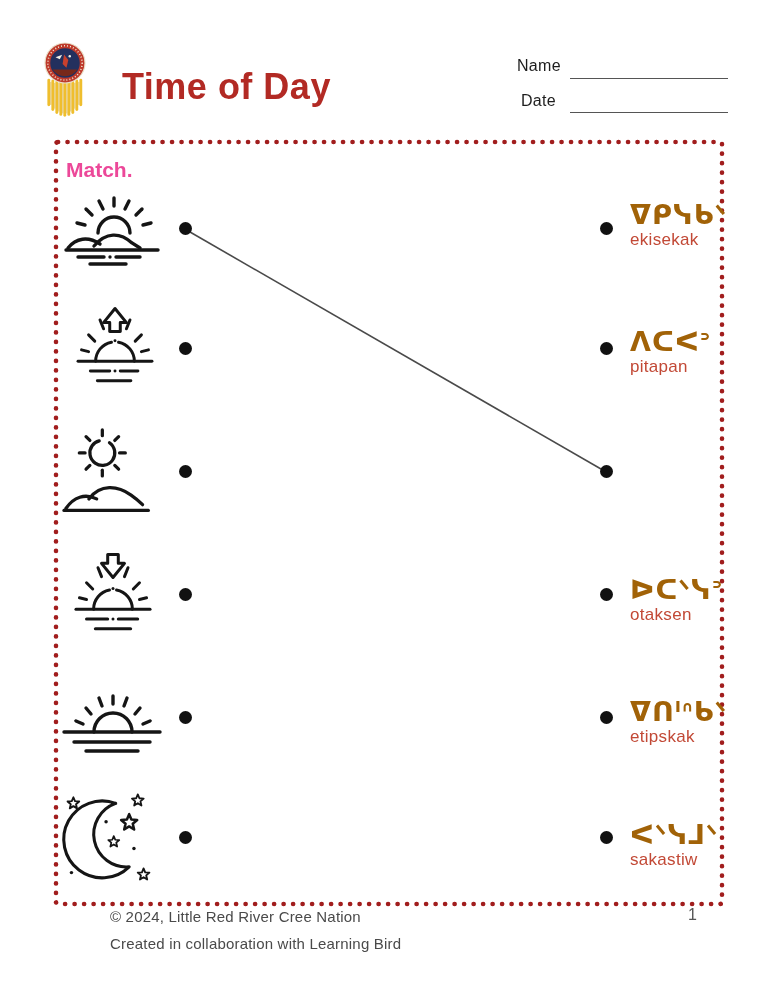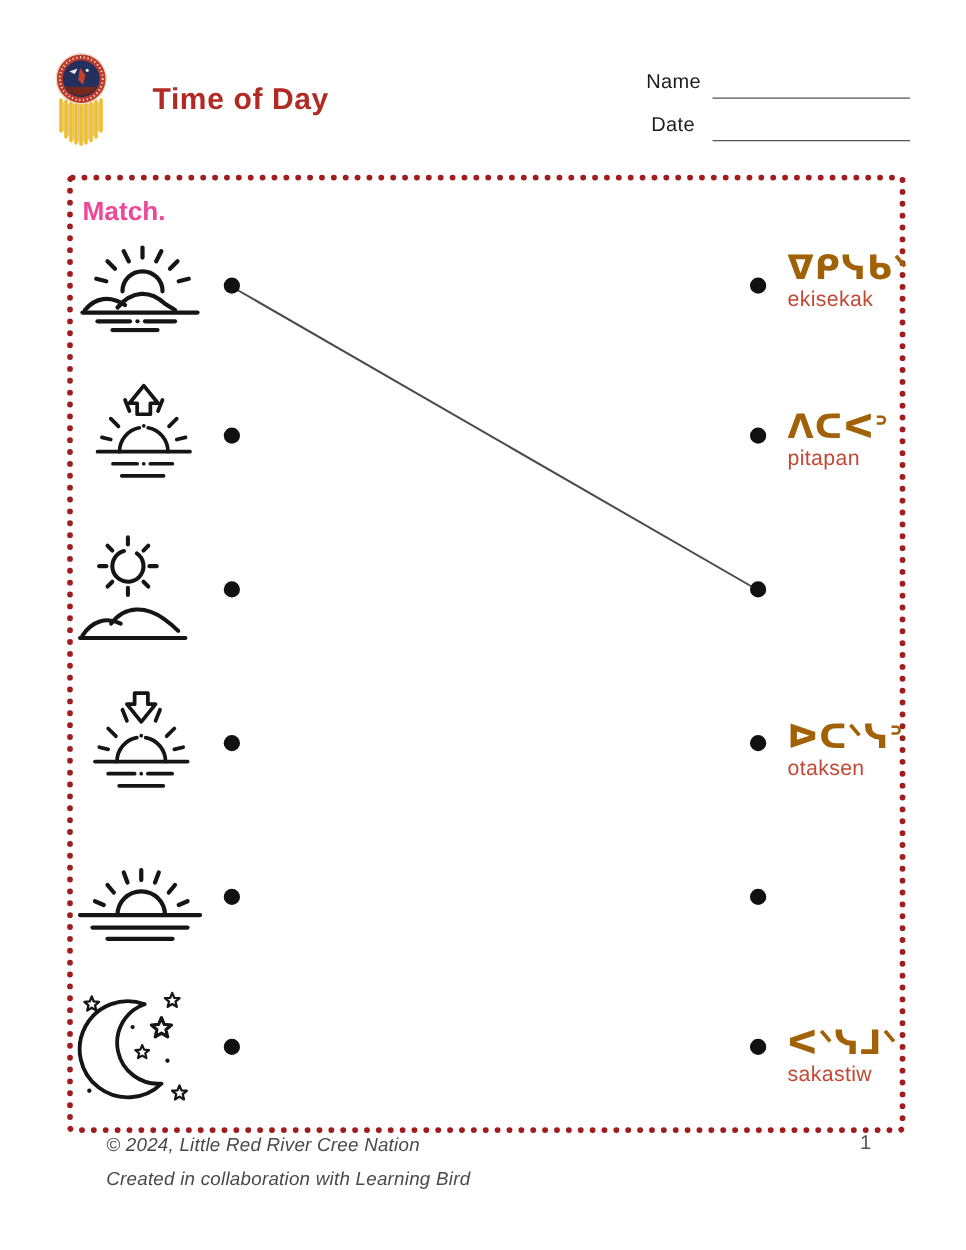--- a/index.html
+++ b/index.html
@@ -1,20 +1,20 @@
 <!DOCTYPE html>
 <html><head>
 <meta charset="utf-8">
 <style>
   html,body{margin:0;padding:0;background:#e8e8e8;}
   .page{position:relative;width:773px;height:1000px;background:#ffffff;overflow:hidden;
         font-family:"Liberation Sans",sans-serif;}
   
   .logo{position:absolute;left:36px;top:42px;width:58px;height:80px;}
-  .title{position:absolute;left:122px;top:66px;font-size:24px;font-weight:700;
+  .title{position:absolute;left:122px;top:66px;font-size:36px;font-weight:700;
          color:#b22a24;letter-spacing:.5px;}
   .field-label{position:absolute;font-size:16px;color:#1d1d1d;letter-spacing:.3px;}
   .name-label{left:517px;top:57px;}
   .date-label{left:521px;top:92px;}
   .fill-line{position:absolute;width:158px;height:20px;border-bottom:1.6px solid #555;background:transparent;}
   .name-line{left:570px;top:58px;}
   .date-line{left:570px;top:92px;}
   
   .frame{position:absolute;left:50px;top:136px;}
   .match-label{position:absolute;left:66px;top:158px;font-size:21px;font-weight:700;color:#ec4899;}
@@ -33,21 +33,21 @@
   .r1{top:222px;} .r2{top:342px;} .r3{top:465px;} .r4{top:588px;} .r5{top:711px;} .r6{top:831px;}
   
   .answer{position:absolute;left:630px;}
   .a1{top:200px;} .a2{top:327px;} .a3{top:450px;} .a4{top:575px;} .a5{top:697px;} .a6{top:820px;}
   .syllabics{font-family:"DejaVu Sans",sans-serif;font-size:27px;font-weight:600;
              color:#a16207;letter-spacing:1px;line-height:1.1;}
   .roman{font-size:17px;font-weight:500;color:#c24936;letter-spacing:.3px;}
   
   .overlay{position:absolute;left:0;top:0;pointer-events:none;}
   
-  .footer-line{position:absolute;font-style:italic;color:#4a4a4a;font-size:15px;letter-spacing:.2px;}
+  .footer-line{position:absolute;color:#4a4a4a;font-size:15px;letter-spacing:.2px;margin-left:25px;}
   .f1{left:85px;top:908px;}
   .f2{left:85px;top:935px;}
   .page-num{position:absolute;left:688px;top:906px;font-size:16px;color:#555;}
 </style>
 </head>
 <body>
 
 <div class="page">
 
   <div class="logo">
@@ -230,20 +230,24 @@
     <div class="roman">ekisekak</div>
   </div>
   <div class="answer a2">
     <div class="syllabics">ᐱᑕᐸᐣ</div>
     <div class="roman">pitapan</div>
   </div>
   <div class="answer a4">
     <div class="syllabics">ᐅᑕᐠᓭᐣ</div>
     <div class="roman">otaksen</div>
   </div>
+  <div class="answer a5">
+    <div class="syllabics">ᐁᑎᑊᐢᑲᐠ</div>
+    <div class="roman">etipskak</div>
+  </div>
   <div class="answer a6">
     <div class="syllabics">ᐸᐠᓭᒧᐠ</div>
     <div class="roman">sakastiw</div>
   </div>
 
   <div class="footer-line f1">© 2024, Little Red River Cree Nation</div>
   <div class="footer-line f2">Created in collaboration with Learning Bird</div>
   <div class="page-num">1</div>
 
 </div>

